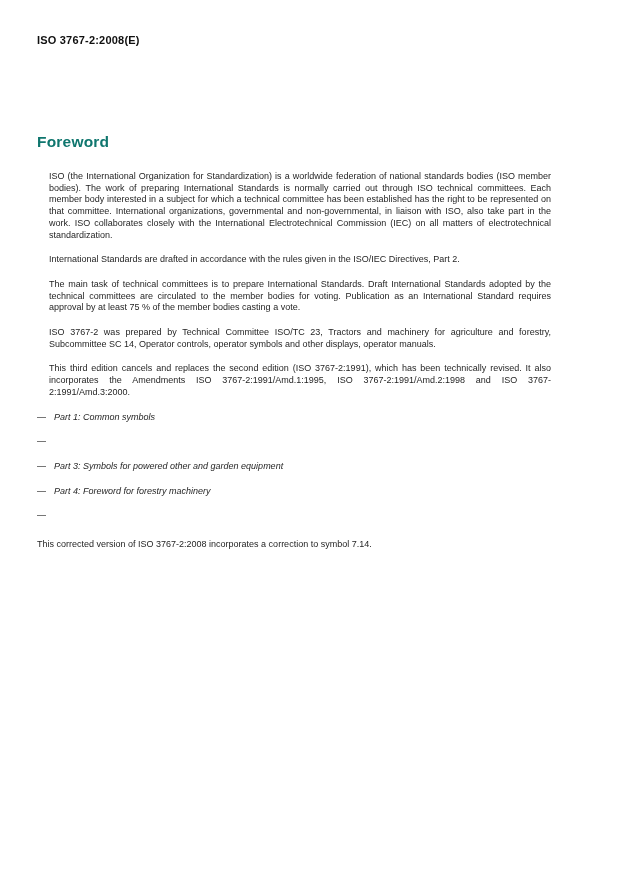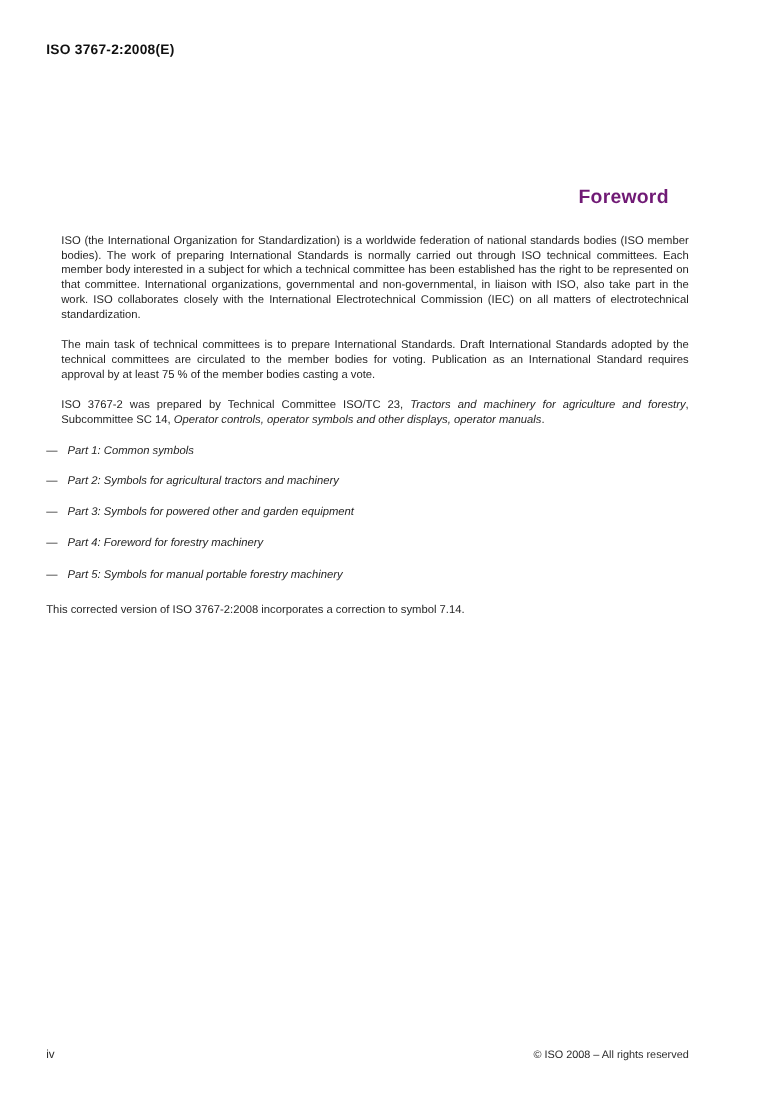--- a/index.html
+++ b/index.html
@@ -22,37 +22,36 @@
     letter-spacing: 0.2px;
     text-align: center;
   }
   .content {
     position: absolute;
     top: 134px;
     left: 37px;
     width: 514px;
   }
   .foreword-title {
-    margin: 16px;
+    margin: 0;
     font-size: 15.5px;
     line-height: 16px;
     font-weight: 700;
-    color: #701a75;
+    color: #0f766e;
     letter-spacing: 0.2px;
-    text-align: right;
   }
   .paragraphs { margin-top: 21px; margin-left: 12px; }
   .paragraphs p, .closing {
     margin: 0 0 13px 0;
     font-size: 9px;
     line-height: 11.7px;
     text-align: justify;
     color: #1f1f1f;
   }
-  .it { font-style: italic; }
+  .it { }
   .parts { margin-top: 4px; }
   .part-item {
     display: flex;
     margin-bottom: 13px;
     font-size: 9px;
     line-height: 11.7px;
     color: #1f1f1f;
   }
   .part-dash { flex: none; width: 17px; font-style: normal; }
   .part-text { font-style: italic; }
@@ -74,47 +73,43 @@
 <body>
 
 <div class="page">
   <div class="doc-header">ISO 3767-2:2008(E)</div>
 
   <div class="content">
     <h1 class="foreword-title">Foreword</h1>
 
     <div class="paragraphs">
         <p><span>ISO (the International Organization for Standardization) is a worldwide federation of national standards bodies (ISO member bodies). The work of preparing International Standards is normally carried out through ISO technical committees. Each member body interested in a subject for which a technical committee has been established has the right to be represented on that committee. International organizations, governmental and non-governmental, in liaison with ISO, also take part in the work. ISO collaborates closely with the International Electrotechnical Commission (IEC) on all matters of electrotechnical standardization.</span></p>
+        <p><span>International Standards are drafted in accordance with the rules given in the ISO/IEC Directives, Part 2.</span></p>
         <p><span>The main task of technical committees is to prepare International Standards. Draft International Standards adopted by the technical committees are circulated to the member bodies for voting. Publication as an International Standard requires approval by at least 75 % of the member bodies casting a vote.</span></p>
         <p><span>ISO 3767-2 was prepared by Technical Committee ISO/TC 23, </span><span class="it">Tractors and machinery for agriculture and forestry</span><span>, Subcommittee SC 14, </span><span class="it">Operator controls, operator symbols and other displays, operator manuals</span><span>.</span></p>
+        <p><span>This third edition cancels and replaces the second edition (ISO 3767-2:1991), which has been technically revised. It also incorporates the Amendments ISO 3767-2:1991/Amd.1:1995, ISO 3767-2:1991/Amd.2:1998 and ISO 3767-2:1991/Amd.3:2000.</span></p>
       </div>
 
     <div class="parts">
         <div class="part-item">
           <span class="part-dash">—</span>
           <span class="part-text">Part 1: Common symbols</span>
         </div>
         <div class="part-item">
           <span class="part-dash">—</span>
-          <span class="part-text">Part 2: Symbols for agricultural tractors and machinery</span>
         </div>
         <div class="part-item">
           <span class="part-dash">—</span>
           <span class="part-text">Part 3: Symbols for powered other and garden equipment</span>
         </div>
         <div class="part-item">
           <span class="part-dash">—</span>
           <span class="part-text">Part 4: Foreword for forestry machinery</span>
         </div>
         <div class="part-item">
           <span class="part-dash">—</span>
-          <span class="part-text">Part 5: Symbols for manual portable forestry machinery</span>
         </div>
       </div>
 
     <p class="closing">This corrected version of ISO 3767-2:2008 incorporates a correction to symbol 7.14.</p>
   </div>
 
-  <div class="footer">
-    <span class="page-num">iv</span>
-    <span class="copyright">© ISO 2008 – All rights reserved</span>
-  </div>
 </div>
 
 </body></html>

